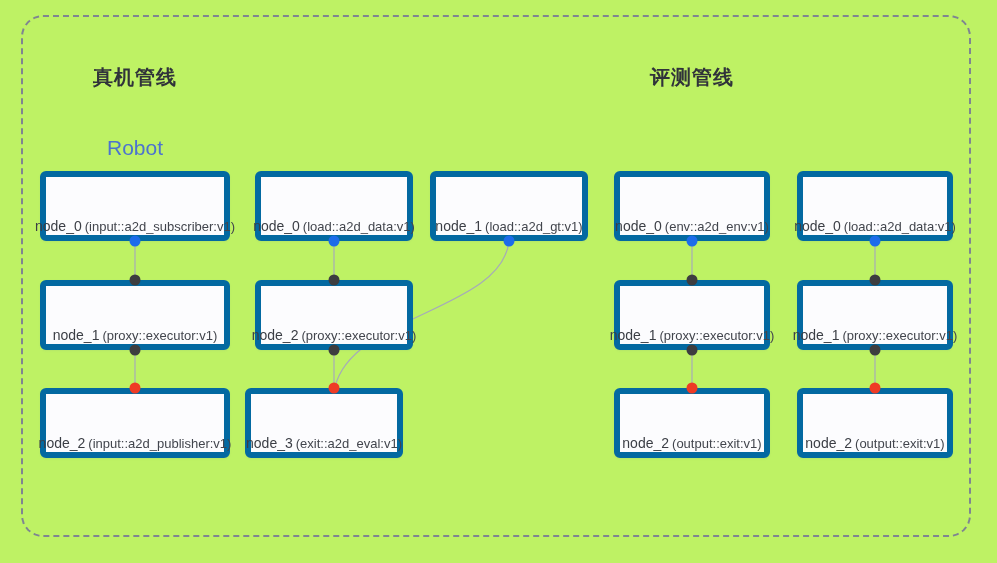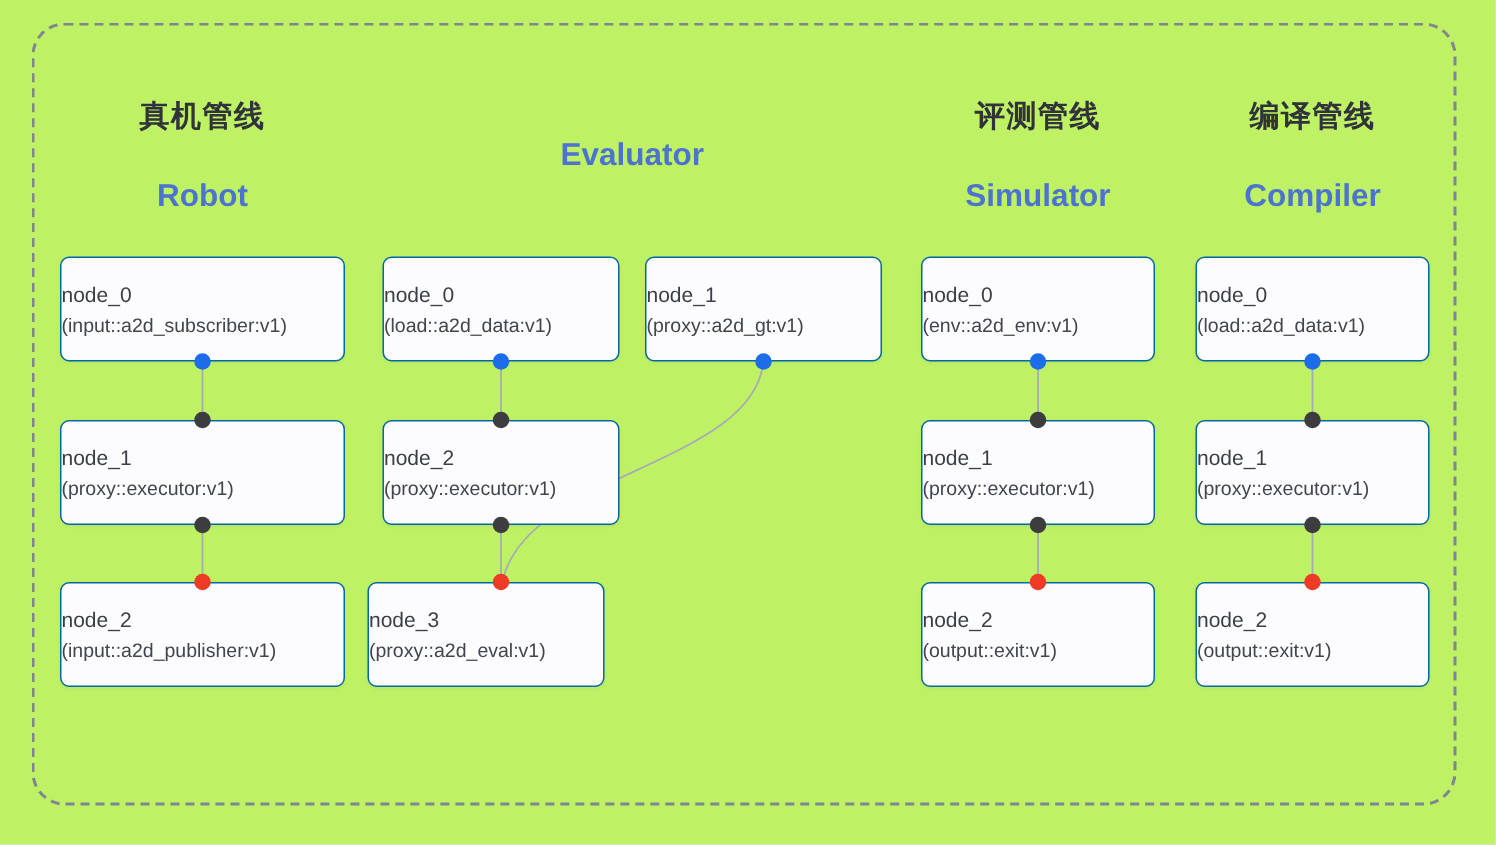--- a/index.html
+++ b/index.html
@@ -1,23 +1,23 @@
 <!DOCTYPE html>
 <html><head>
 <meta charset="utf-8">
 <style>
   html,body{margin:0;padding:0;background:#dee4f3;font-family:"Liberation Sans","DejaVu Sans",sans-serif;}
   .canvas{position:relative;width:997px;height:563px;background:#bef264;overflow:hidden;}
   .frame{position:absolute;left:21px;top:15px;width:946px;height:518px;border:2px dashed #7f8591;border-radius:22px;}
   .hdr{position:absolute;text-align:center;}
   .zh{font-size:20px;font-weight:700;color:#30333a;letter-spacing:1px;}
-  .en{margin-top:28px;font-size:21px;font-weight:700;color:#4c73cf;}
+  .en{margin-top:45px;font-size:21px;font-weight:400;color:#4c73cf;}
   .wires{position:absolute;left:0;top:0;z-index:1;}
-  .node{position:absolute;z-index:2;height:70px;background:#fcfcfe;border:1px solid #0369a1;border-radius:6px;
-        box-sizing:border-box;display:flex;flex-direction:column;align-items:flex-start;justify-content:center;
+  .node{position:absolute;z-index:2;height:70px;background:#fcfcfe;border:6px solid #0369a1;border-radius:6px;
+        box-sizing:border-box;display:flex;align-items:flex-end;justify-content:center;
         gap:3px;box-shadow:0 1px 2px rgba(120,130,160,0.10);}
   .node-title{font-size:14px;color:#3b3e45;line-height:18px;}
   .node-sub{font-size:13px;color:#42454d;line-height:17px;}
   .dot{position:absolute;z-index:3;width:11px;height:11px;border-radius:50%;transform:translate(-50%,-50%);}
   .dot.blue{background:#1d6ce9;}
   .dot.black{background:#3d3d3f;}
   .dot.red{background:#ee3b25;}
 </style>
 </head>
 <body>
@@ -38,29 +38,23 @@
       <path d="M875 241 L875 280"></path>
       <path d="M875 350 L875 388"></path>
     </g>
   </svg>
 
   <div class="hdr" style="left:40px;top:64px;width:190px">
     <div class="zh">真机管线</div>
     <div class="en">Robot</div>
   </div>
   <div class="hdr" style="left:255px;top:64px;width:333px">
-    <div class="en">Evaluator</div>
   </div>
   <div class="hdr" style="left:614px;top:64px;width:156px">
     <div class="zh">评测管线</div>
-    <div class="en">Simulator</div>
-  </div>
-  <div class="hdr" style="left:797px;top:64px;width:156px">
-    <div class="zh">编译管线</div>
-    <div class="en">Compiler</div>
   </div>
 
   <div class="node" style="left:40px;top:171px;width:190px">
     <div class="node-title">node_0</div>
     <div class="node-sub">(input::a2d_subscriber:v1)</div>
   </div>
   <div class="node" style="left:40px;top:280px;width:190px">
     <div class="node-title">node_1</div>
     <div class="node-sub">(proxy::executor:v1)</div>
   </div>
@@ -68,29 +62,29 @@
     <div class="node-title">node_2</div>
     <div class="node-sub">(input::a2d_publisher:v1)</div>
   </div>
 
   <div class="node" style="left:255px;top:171px;width:158px">
     <div class="node-title">node_0</div>
     <div class="node-sub">(load::a2d_data:v1)</div>
   </div>
   <div class="node" style="left:430px;top:171px;width:158px">
     <div class="node-title">node_1</div>
-    <div class="node-sub">(proxy::a2d_gt:v1)</div>
+    <div class="node-sub">(load::a2d_gt:v1)</div>
   </div>
   <div class="node" style="left:255px;top:280px;width:158px">
     <div class="node-title">node_2</div>
     <div class="node-sub">(proxy::executor:v1)</div>
   </div>
   <div class="node" style="left:245px;top:388px;width:158px">
     <div class="node-title">node_3</div>
-    <div class="node-sub">(proxy::a2d_eval:v1)</div>
+    <div class="node-sub">(exit::a2d_eval:v1)</div>
   </div>
 
   <div class="node" style="left:614px;top:171px;width:156px">
     <div class="node-title">node_0</div>
     <div class="node-sub">(env::a2d_env:v1)</div>
   </div>
   <div class="node" style="left:614px;top:280px;width:156px">
     <div class="node-title">node_1</div>
     <div class="node-sub">(proxy::executor:v1)</div>
   </div>

